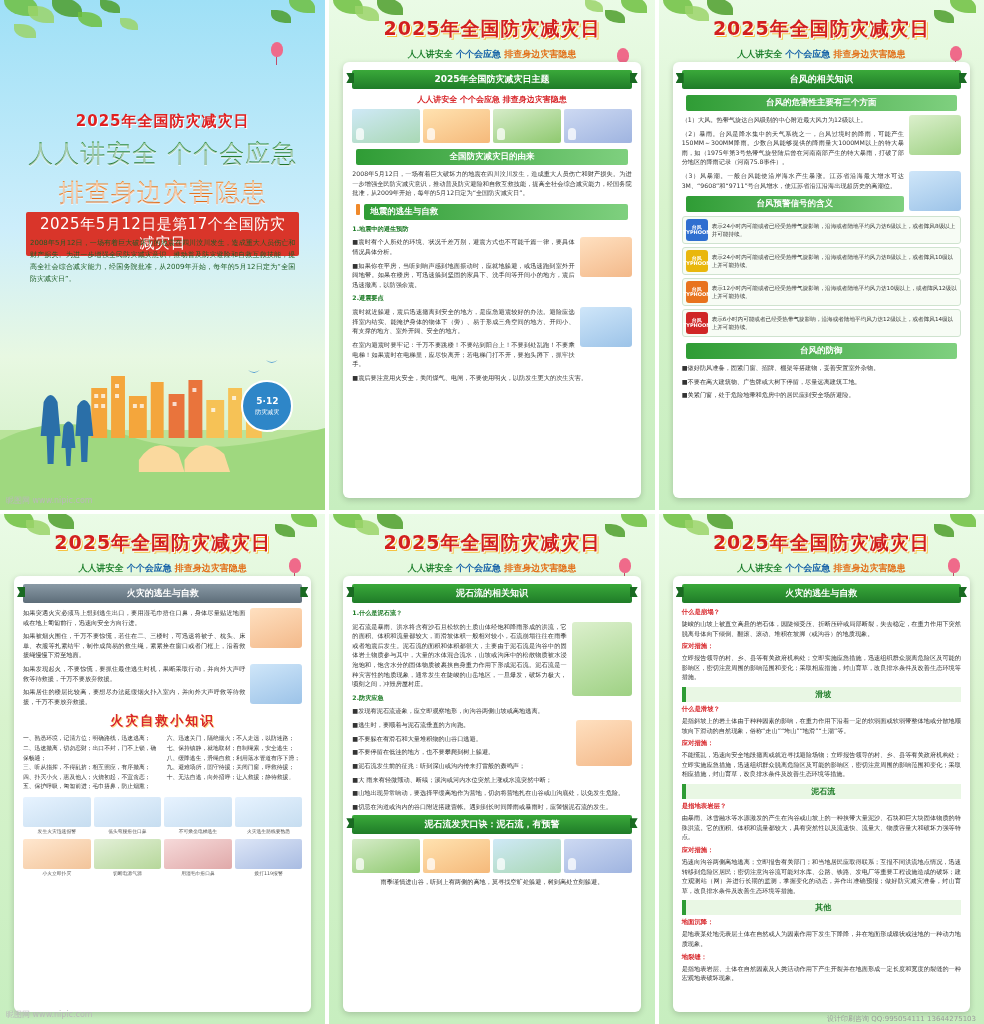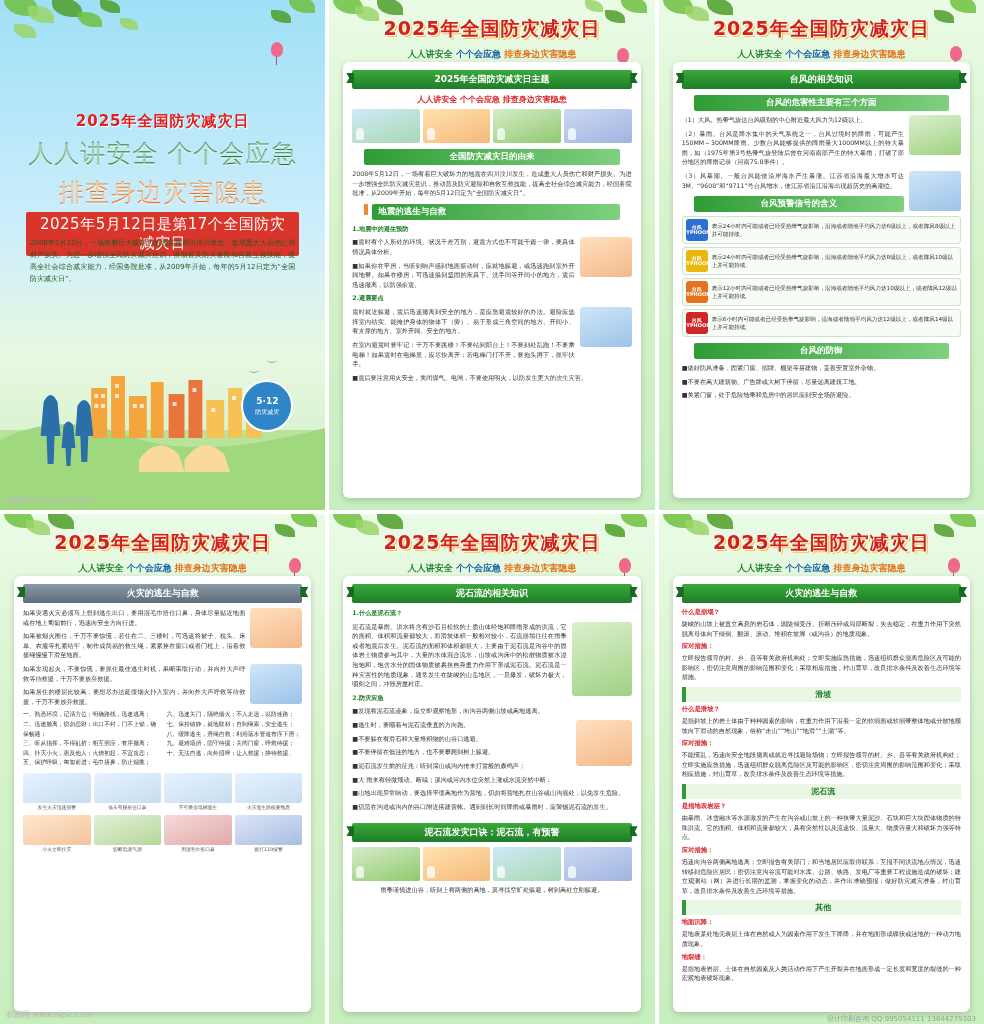--- a/index.html
+++ b/index.html
@@ -36,21 +36,21 @@
   .p-sub .g{color:#1d7f2c;}
   .p-sub .b{color:#1763a8;}
   .p-sub .o{color:#e2711a;}
   .card{position:absolute;top:62px;left:14px;right:14px;bottom:12px;background:#fff;border-radius:6px;z-index:6;
     box-shadow:0 2px 6px rgba(0,0,0,.18);padding:8px 9px;box-sizing:border-box;overflow:hidden;}
   .ribbon{background:linear-gradient(180deg,#3aa93a,#1f7c28);color:#fff;font-size:9px;font-weight:bold;text-align:center;
     padding:3px 0;border-radius:2px;margin-bottom:5px;position:relative;}
   .ribbon:before,.ribbon:after{content:"";position:absolute;top:3px;width:8px;height:10px;background:#1a6a22;}
   .ribbon:before{left:-6px;clip-path:polygon(0 0,100% 0,100% 100%,0 100%,35% 50%);}
   .ribbon:after{right:-6px;clip-path:polygon(0 0,100% 0,65% 50%,100% 100%,0 100%);}
-  .secbar{display:flex;gap:4px;margin:6px 12px 4px;}
+  .secbar{display:flex;gap:4px;margin:6px 4px 4px;}
   .secbar .tag{width:4px;height:11px;background:#f0892a;border-radius:1px;}
   .secbar .txt{flex:1;background:linear-gradient(90deg,#2f9c35,#7fd07f);color:#fff;font-size:8.5px;font-weight:bold;
     padding:2px 6px;border-radius:2px;}
   .secbar.center .txt{text-align:center;}
   .redline{color:#d8262a;font-size:8px;font-weight:bold;text-align:center;margin:3px 0 4px;}
   .para{font-size:6.2px;line-height:1.55;color:#333;text-align:justify;margin:0 0 4px;}
   .imgrow{display:flex;gap:3px;margin:4px 0;}
   .ph{flex:1;height:34px;border-radius:2px;background:linear-gradient(160deg,#cfe9f7,#a9d8b4);position:relative;overflow:hidden;}
   .ph.s2{background:linear-gradient(160deg,#ffe2b0,#f5b97a);}
   .ph.s3{background:linear-gradient(160deg,#d6ecc9,#8fc96f);}
@@ -280,20 +280,21 @@
     </div>
     <div class="card">
       <div class="ribbon" style="background:linear-gradient(180deg,#8a9aa6,#5d6d79);">火灾的逃生与自救</div>
       <div class="sideimg"></div>
       <p class="para">如果突遇火灾必须马上想到逃生出口，要用湿毛巾捂住口鼻，身体尽量贴近地面或在地上匍匐前行，迅速向安全方向行进。</p>
       <p class="para">如果被烟火围住，千万不要惊慌，若住在二、三楼时，可迅速将被子、枕头、床单、衣服等扎紧结牢，制作成简易的救生绳，紧紧拴在窗口或者门框上，沿着救援绳慢慢下滑至地面。</p>
       <div class="sideimg b"></div>
       <p class="para">如果发现起火，不要惊慌，要抓住最佳逃生时机，果断采取行动，并向外大声呼救等待救援，千万不要放弃救援。</p>
       <p class="para">如果居住的楼层比较高，要想尽办法延缓烟火扑入室内，并向外大声呼救等待救援，千万不要放弃救援。</p>
 
+      <div class="kn-title">火灾自救小知识</div>
       <div class="kn-list">
         <div>一、熟悉环境，记清方位；明确路线，迅速逃离；</div>
         <div>二、迅速撤离，切勿恋财；出口不封，门不上锁，确保畅通；</div>
         <div>三、听从指挥，不得乱挤；相互照应，有序撤离；</div>
         <div>四、扑灭小火，惠及他人；火烧初起，不宜贪恋；</div>
         <div>五、保护呼吸，匍匐前进；毛巾捂鼻，防止烟熏；</div>
         <div>六、迅速关门，隔绝烟火；不人走远，以防迷路；</div>
         <div>七、保持镇静，就地取材；自制绳索，安全逃生；</div>
         <div>八、缓降逃生，滑绳自救；利用落水管道有序下滑；</div>
         <div>九、避难场所，固守待援；关闭门窗，呼救待援；</div>
@@ -365,21 +366,21 @@
       <p class="para" style="color:#1f7c28;font-weight:bold;">2.防灾应急</p>
       <p class="para">■发现有泥石流迹象，应立即观察地形，向沟谷两侧山坡或高地逃离。</p>
       <div class="sideimg" style="width:56px;height:46px;"></div>
       <p class="para">■逃生时，要顺着与泥石流垂直的方向跑。</p>
       <p class="para">■不要躲在有滑石和大量堆积物的山谷口逃避。</p>
       <p class="para">■不要停留在低洼的地方，也不要攀爬到树上躲避。</p>
       <p class="para">■泥石流发生前的征兆：听到深山或沟内传来打雷般的轰鸣声；</p>
       <p class="para">■大 雨来有轻微颤动、断续；溪沟或河内水位突然上涨或水流突然中断；</p>
       <p class="para">■山地出现异常响动，要选择平缓高地作为营地，切勿将营地扎在山谷或山沟底处，以免发生危险。</p>
       <p class="para">■切忌在沟道或沟内的谷口附近搭建营帐。遇到到长时间降雨或暴雨时，应警惕泥石流的发生。</p>
-      <div class="ribbon" style="margin-top:12px;">泥石流发灾口诀：泥石流，有预警</div>
+      <div class="ribbon" style="margin-top:4px;">泥石流发灾口诀：泥石流，有预警</div>
       <div class="imgrow">
         <div class="ph s3"></div>
         <div class="ph s2"></div>
         <div class="ph"></div>
         <div class="ph s4"></div>
       </div>
       <p class="para" style="text-align:center;">雨季谨慎进山谷，听到上有两侧的高地，莫寻找空旷处躲避，树到高处立刻躲避。</p>
     </div>
   </div>
 

